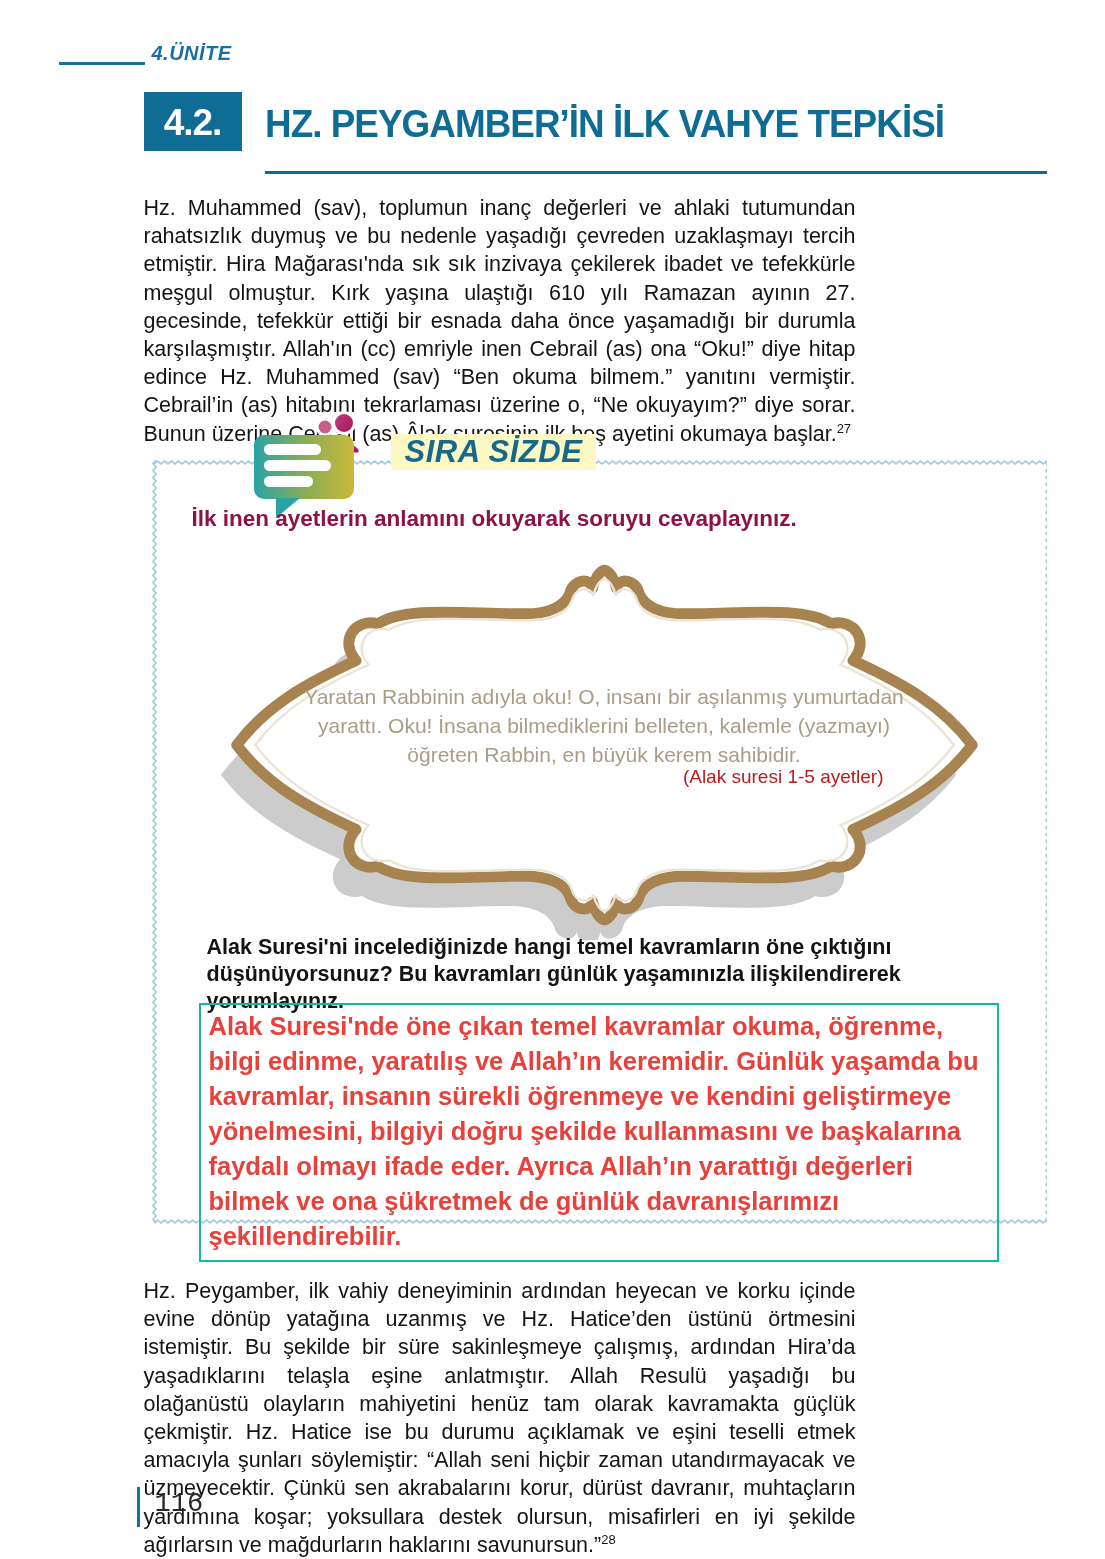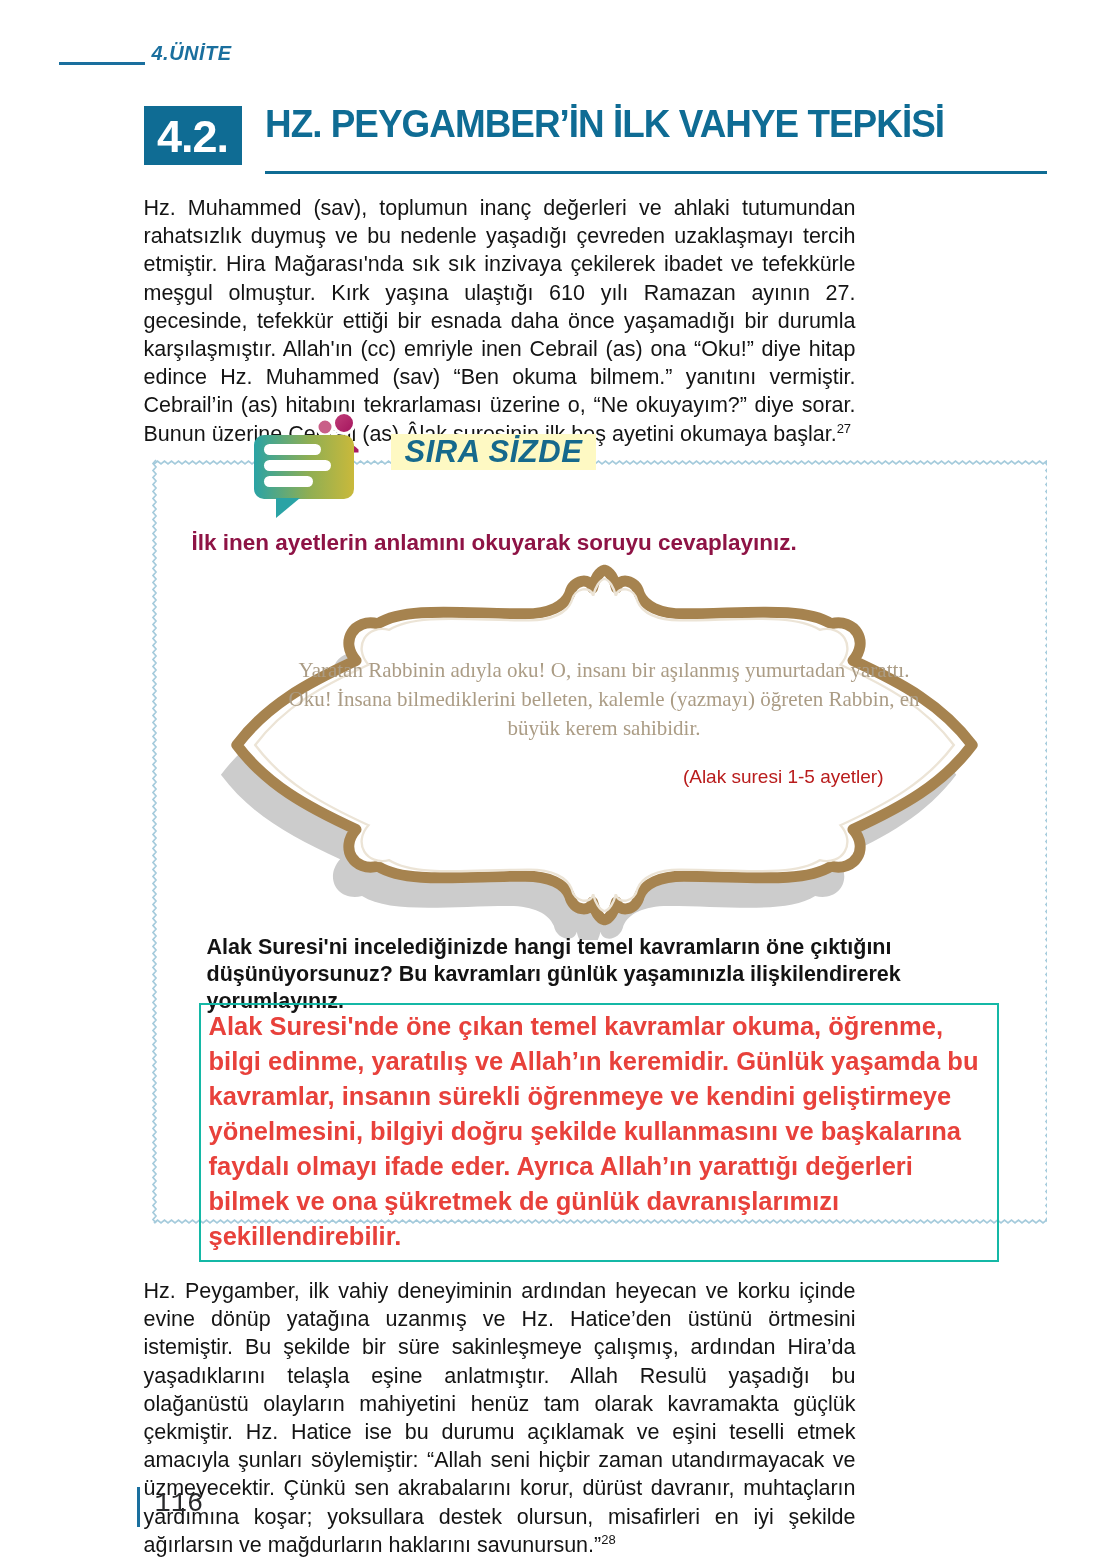--- a/index.html
+++ b/index.html
@@ -9,22 +9,22 @@
     background:#ffffff; overflow:hidden;
     font-family:"Liberation Sans", sans-serif; color:#181818;
   }
 
   
   .unit-rule { position:absolute; left:0; top:62px; width:86px; height:3px; background:#1a6f9e; }
   .unit-label { position:absolute; left:93px; top:42px; font-size:20px; font-weight:bold; font-style:italic; color:#1a6f9e; letter-spacing:.5px; }
 
   
   .section-num {
-    position:absolute; left:85px; top:106px; width:98px; height:59px;
-    background:#0f6c94; color:#fff; font-size:45px; font-weight:bold;
+    position:absolute; left:85px; top:92px; width:98px; height:59px;
+    background:#0f6c94; color:#fff; font-size:37px; font-weight:bold;
     display:flex; align-items:center; justify-content:center; letter-spacing:-1px;
     padding-top:2px;
   }
   .section-title {
     position:absolute; left:206px; top:103px; width:810px;
     color:#0f6c94; font-size:38px; font-weight:bold; letter-spacing:-1px;
     transform:scaleX(.97); transform-origin:left center; white-space:nowrap;
   }
   .title-rule { position:absolute; left:206px; top:171px; width:801px; height:3px; background:#0f6c94; }
 
@@ -42,30 +42,30 @@
 
   .ss-heading {
     position:absolute; left:332px; top:434px; background:#fef9c3; padding:0 14px;
     color:#16698c; font-size:31px; font-weight:bold; font-style:italic; letter-spacing:.5px;
     white-space:nowrap;
   }
   .ss-icon { position:absolute; left:192px; top:411px; }
 
   .ss-prompt {
     position:absolute; left:133px; top:506px; width:820px;
-    color:#8e1345; font-size:22.5px; font-weight:bold;margin-top:24px;
+    color:#8e1345; font-size:22.5px; font-weight:bold;
   }
 
   
   .frame-wrap { position:absolute; left:148px; top:550px; width:795px; height:390px; }
   .frame-wrap svg { position:absolute; left:0; top:0; }
   .verse-text {
-    position:absolute; left:50%; top:106px; transform:translateX(-50%);
+    position:absolute; left:50%; top:132px; transform:translateX(-50%);
     width:640px; text-align:center; color:#ab9c85;
-    font-size:21px; line-height:29px;font-family:Liberation Serif, serif;
+    font-size:21px; line-height:29px;
   }
   .verse-source {
     position:absolute; right:118px; top:216px;
     color:#b91c1c; font-size:19px;
   }
 
   
   .ss-question {
     position:absolute; left:148px; top:934px; width:800px;
     font-size:21.5px; line-height:27px; font-weight:bold; color:#131313;

